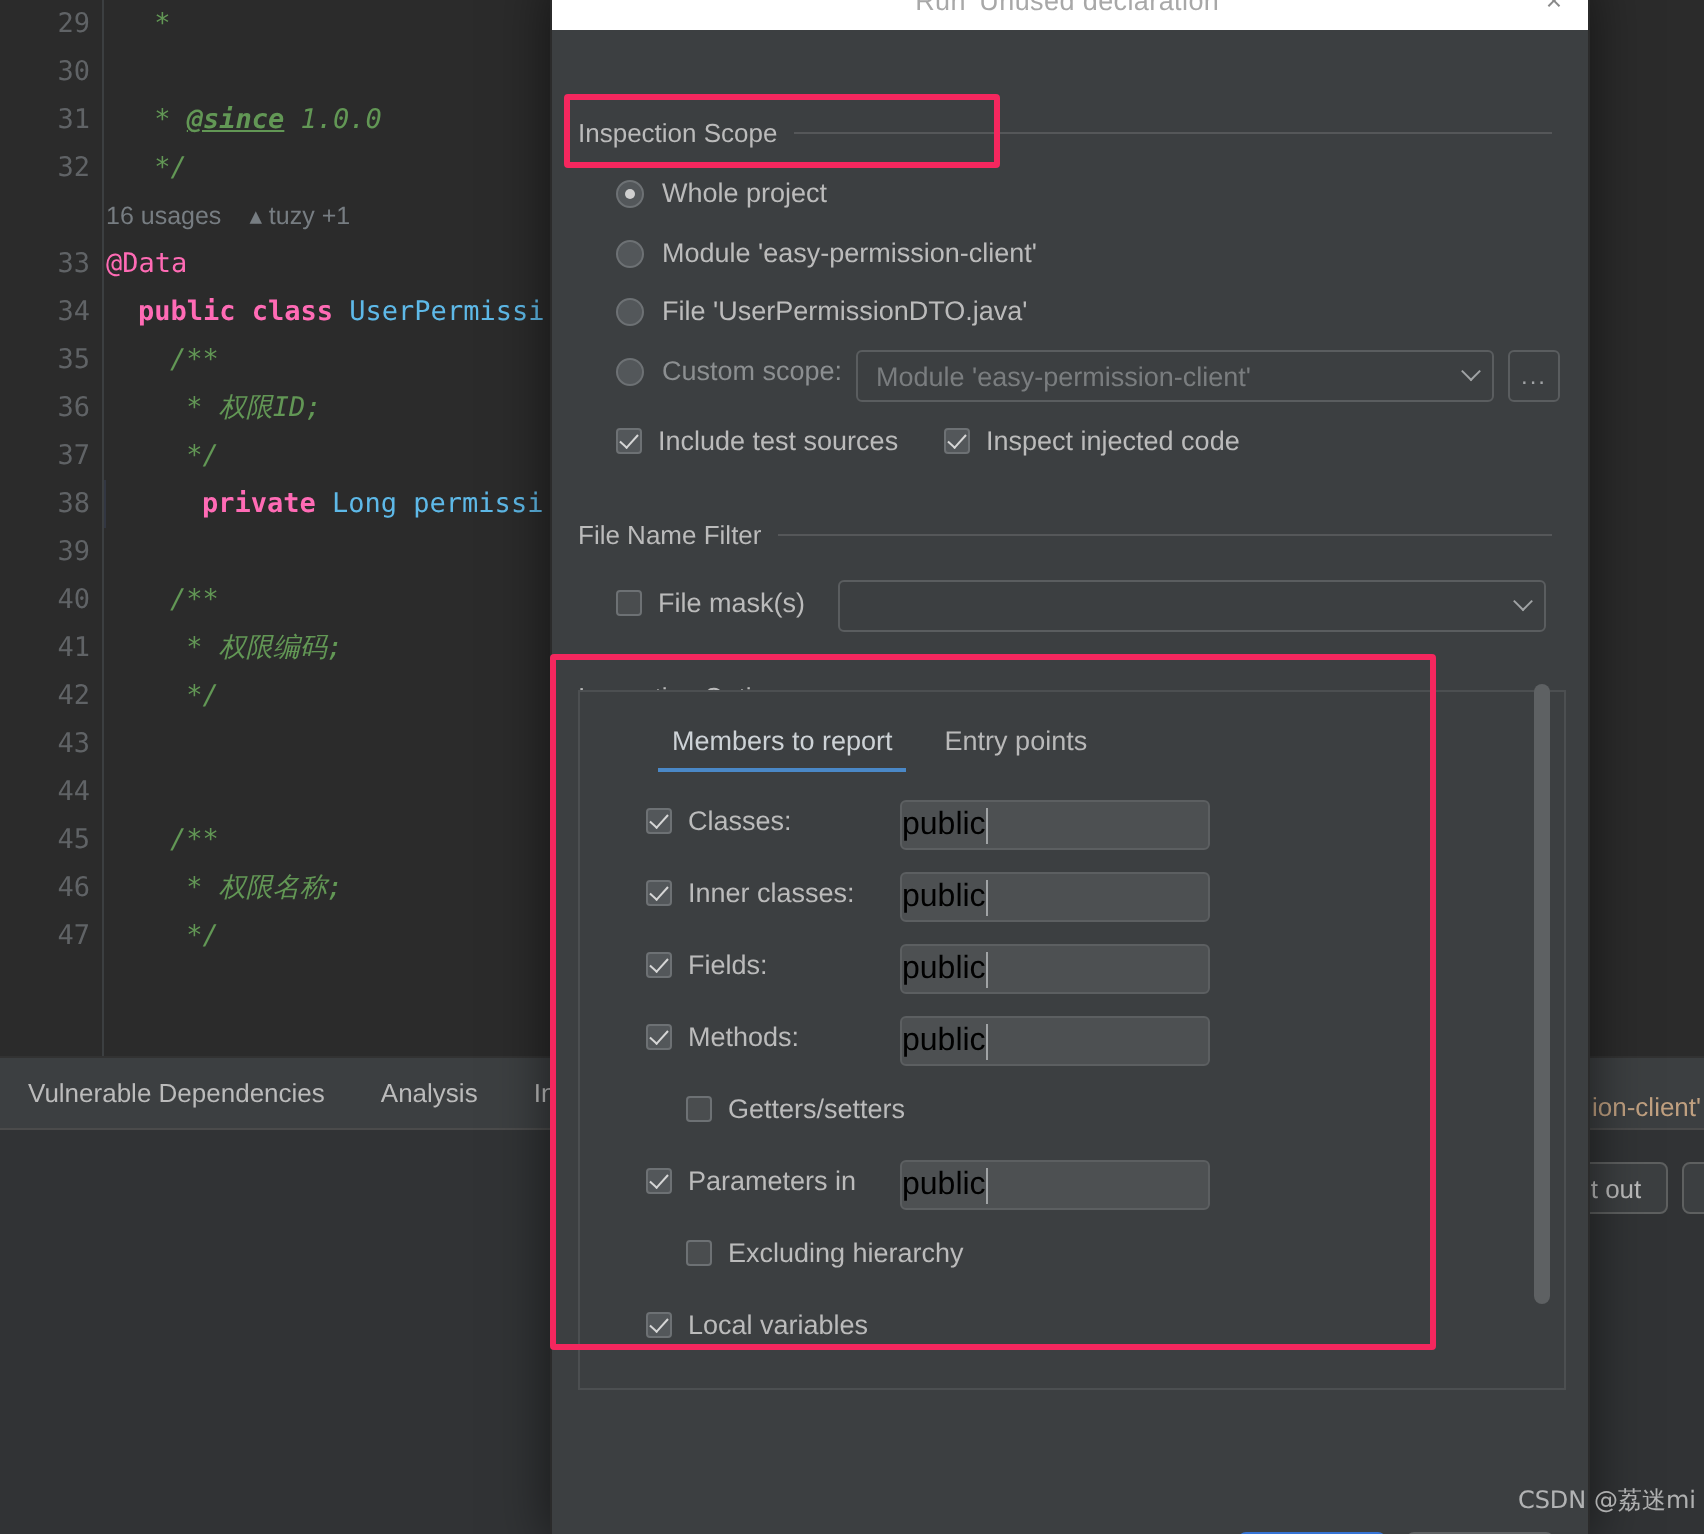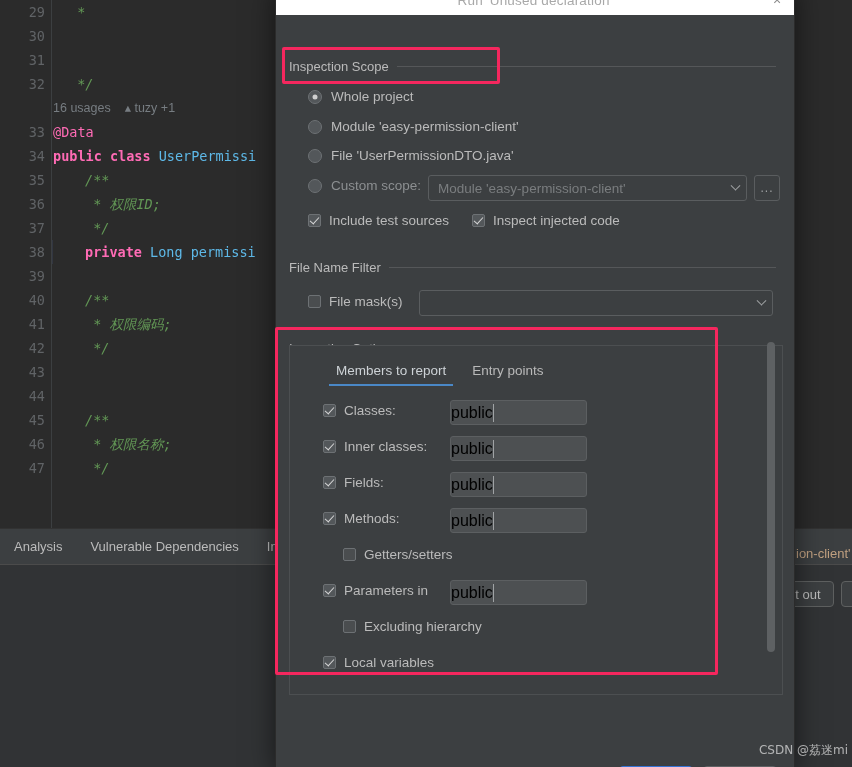--- a/index.html
+++ b/index.html
@@ -44,21 +44,21 @@
     line-height: 24px;
     height: 24px;
     white-space: pre;
   }
   .hl-row {
     position: absolute; left: 0; width: 852px; height: 24px;
     background: #323641;
   }
   .k-cmt { color: #629755; font-style: italic; }
   .k-tag { color: #629755; font-style: italic; text-decoration: underline; font-weight: bold; }
-  .k-kw2 { color: #ff6bb5; font-weight: bold; }
+  .k-kw2 { color: #ff6bb5; font-weight: bold; margin-left: 16px; }
   .k-type{ color: #5eb9e8; }
   .k-ann { color: #ff6bb5; }
   .k-plain { color: #a9b7c6; }
   .usages {
     position: absolute; left: 53px;
     font-family: "Liberation Sans", sans-serif;
     font-size: 12.5px;
     color: #777d82;
     line-height: 24px; height: 24px;
   }
@@ -202,21 +202,21 @@
     position: relative;
     text-align: center;
   }
   .tab.active { color: #cdd2d6; }
   .tab.active::after {
     content: ""; position: absolute; left: 6px; right: 6px; bottom: 0;
     height: 2.5px; background: #4a88c7;
   }
   .opt-row { position: absolute; display: flex; align-items: center; }
   .opt-combo {
-    position: absolute; left: 160px; width: 137px; height: 25px;
+    position: absolute; left: 160px; width: 155px; height: 25px;
     background: #4d5052; border: 1px solid #5c5f61; border-radius: 3px;
     display: flex; align-items: center;
   }
 
   .scrollbar-track {
     position: absolute; left: 766px; top: 327px; width: 8px; height: 353px;
     background: transparent;
   }
   .scrollbar-thumb {
     position: absolute; left: 0; top: 0; width: 8px; height: 310px;
@@ -271,42 +271,43 @@
           <div class="ln" style="top: 312px;">41</div>
           <div class="ln" style="top: 336px;">42</div>
           <div class="ln" style="top: 360px;">43</div>
           <div class="ln" style="top: 384px;">44</div>
           <div class="ln" style="top: 408px; margin-left: 28px;">45</div>
           <div class="ln" style="top: 432px;">46</div>
           <div class="ln" style="top: 456px;">47</div>
         </div>
       <div class="code-area" id="code-area">
           <div class="cl" style="top: 0px; left: 16px;"><span class="k-cmt"> *</span></div>
+          <div class="cl" style="top: 48px; left: 16px;"><span class="k-cmt"> * </span><span class="k-tag">@since</span><span class="k-cmt"> 1.0.0</span></div>
           <div class="cl" style="top: 72px; left: 16px;"><span class="k-cmt"> */</span></div>
           <div class="cl" style="top: 120px; left: 0px;"><span class="k-ann">@Data</span></div>
           <div class="cl" style="top: 144px; left: 0px;"><span class="k-kw2">public class </span><span class="k-type">UserPermissi</span></div>
           <div class="cl" style="top: 168px; left: 32px;"><span class="k-cmt">/**</span></div>
           <div class="cl" style="top: 192px; left: 32px;"><span class="k-cmt"> * 权限ID;</span></div>
           <div class="cl" style="top: 216px; left: 32px;"><span class="k-cmt"> */</span></div>
           <div class="cl" style="top: 240px; left: 32px;"><span class="k-kw2">private </span><span class="k-type">Long </span><span class="k-type">permissi</span></div>
           <div class="cl" style="top: 264px; left: 0px;"><span class="k-plain"></span></div>
           <div class="cl" style="top: 288px; left: 32px;"><span class="k-cmt">/**</span></div>
           <div class="cl" style="top: 312px; left: 32px;"><span class="k-cmt"> * 权限编码;</span></div>
           <div class="cl" style="top: 336px; left: 32px;"><span class="k-cmt"> */</span></div>
           <div class="cl" style="top: 384px; left: 0px;"><span class="k-plain"></span></div>
           <div class="cl" style="top: 408px; left: 32px;"><span class="k-cmt">/**</span></div>
           <div class="cl" style="top: 432px; left: 32px;"><span class="k-cmt"> * 权限名称;</span></div>
           <div class="cl" style="top: 456px; left: 32px;"><span class="k-cmt"> */</span></div>
         </div>
       <div class="usages" id="usages-hint" style="top: 96px;"><span>16 usages</span><span class="who">▴ tuzy +1</span></div>
     </div>
 
     <div class="toolwin-bar">
+      <div class="toolwin-tab">Vulnerable Dependencies</div>
       <div class="toolwin-tab">Analysis</div>
-      <div class="toolwin-tab">Vulnerable Dependencies</div>
       <div class="toolwin-tab">Ins</div>
     </div>
 
     <div class="toolwin-panel">
       <div class="bg-field-text" style="left:796px; top:-19px;">ion-client'</div>
       <div class="bg-btn" style="left:782px; top:16px; width:52px;">t out</div>
       <div class="bg-btn" style="left:841px; top:16px; width:32px;"></div>
     </div>
   </div>
 

